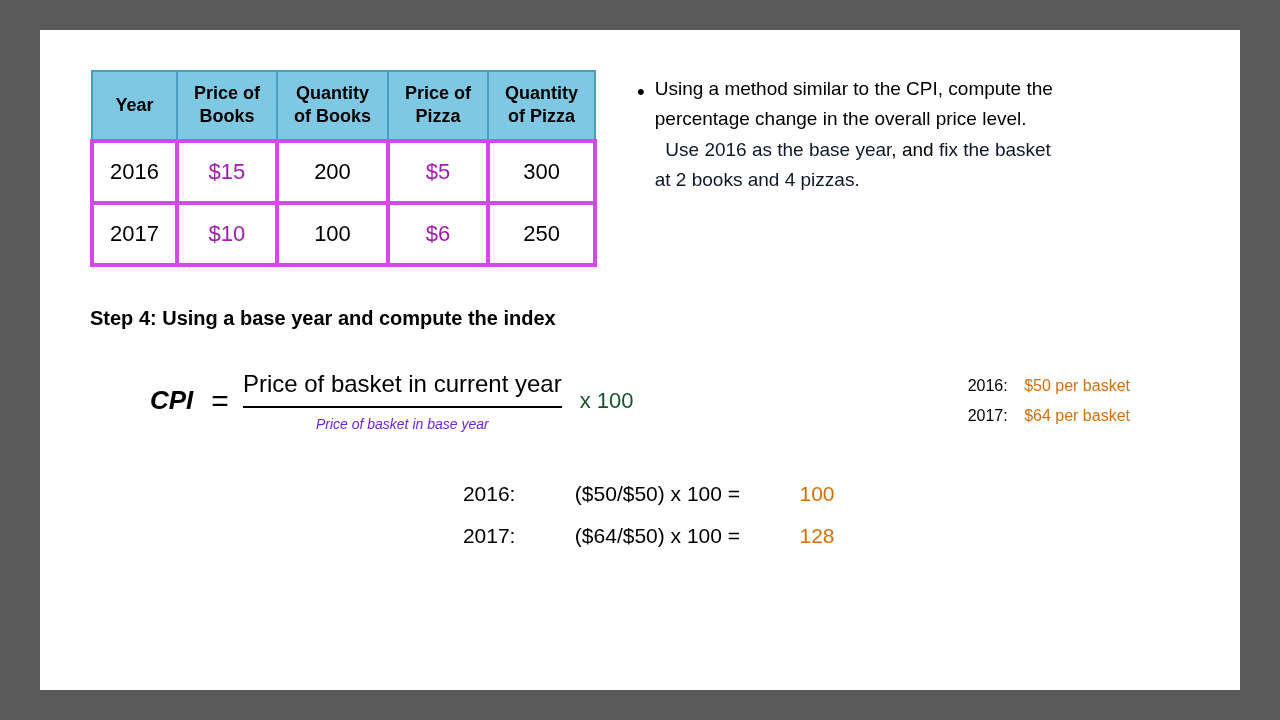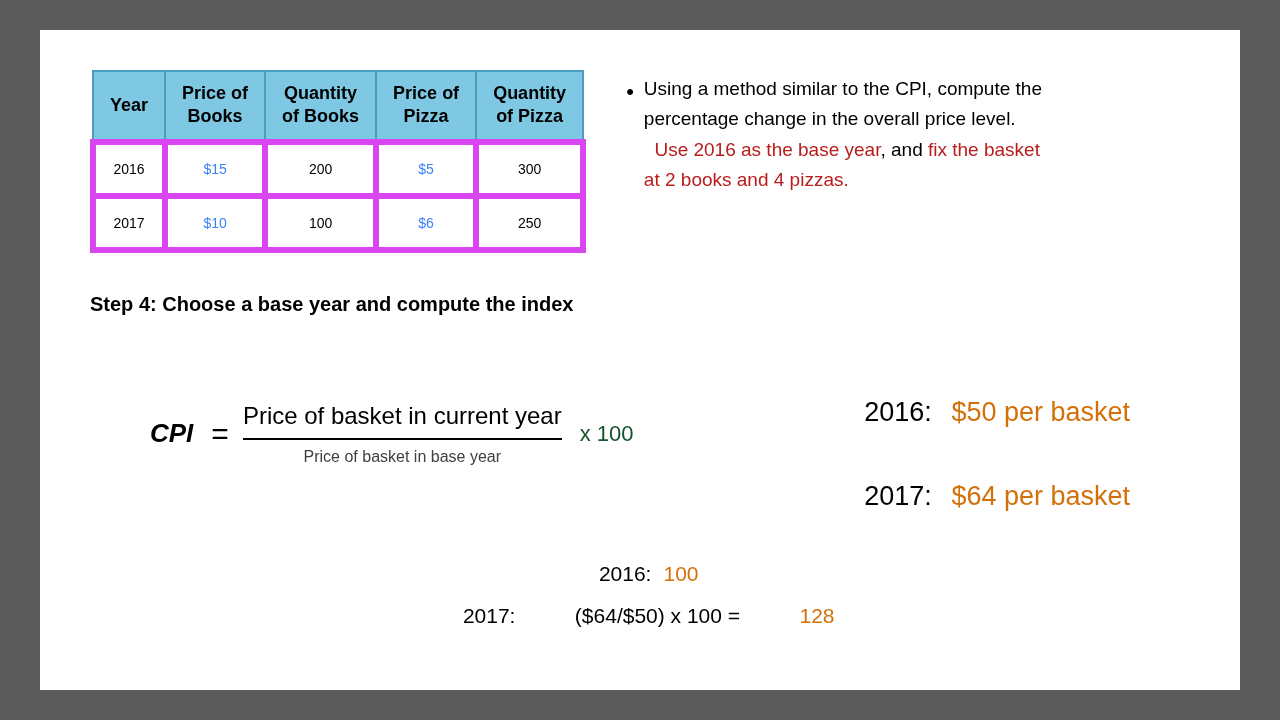--- a/index.html
+++ b/index.html
@@ -44,43 +44,43 @@
       border: 2px solid #4a9dbf;
       padding: 10px 16px;
       text-align: center;
       font-size: 18px;
       font-weight: bold;
       color: #000;
       line-height: 1.3;
     }
 
     .data-table td {
-      border: 6px solid #d946ef;
+      border: 4px solid #d946ef;
       padding: 16px 16px;
       text-align: center;
-      font-size: 14px;
+      font-size: 22px;
       color: #000;
     }
 
     .data-table td.price {
-      color: #3b82f6;
+      color: #a21caf;
       font-weight: normal;
     }
 
     
     .description {
       font-size: 19px;
       line-height: 1.6;
       color: #000;
       max-width: 420px;
       padding-top: 4px;
     }
 
     .description .highlight {
-      color: #b91c1c;
+      color: #0f172a;
     }
 
     .description .bullet-point {
       display: flex;
       gap: 10px;
     }
 
     .description .bullet-dot {
       font-size: 22px;
       margin-top: 0px;
@@ -128,43 +128,43 @@
       padding-bottom: 4px;
     }
 
     .fraction-line {
       width: 100%;
       height: 2px;
       background: #000;
     }
 
     .fraction-denominator {
-      font-size: 16px;
-      color: #404040;
+      font-size: 14px;
+      color: #6d28d9;
       padding-top: 4px;
+      font-style: italic;
     }
 
     .times-100 {
       font-size: 22px;
       color: #14532d;
       margin-left: 18px;
     }
 
     .basket-prices {
       margin-left: auto;
       display: flex;
       flex-direction: column;
       gap: 12px;
       padding-right: 60px;
     }
 
     .basket-price-row {
-      font-size: 27px;
-      color: #000;
-      margin-top: 41px;
+      font-size: 16px;
+      color: #000;
     }
 
     .basket-price-row .year-label {
       color: #000;
       margin-right: 12px;
     }
 
     .basket-price-row .price-val {
       color: #d4700a;
     }
@@ -250,21 +250,21 @@
         <span class="bullet-dot">•</span>
         <span>
           <span>Using a method similar to the CPI, compute the percentage change in the overall price level.</span>
           &nbsp;&nbsp;<span class="highlight">Use 2016 as the base year</span><span>, and</span> <span class="highlight">fix the basket at 2 books and 4 pizzas.</span>
         </span>
       </div>
     </div>
 
   </div>
 
-  <div class="step-heading">Step 4: Choose a base year and compute the index</div>
+  <div class="step-heading">Step 4: Using a base year and compute the index</div>
 
   <div class="formula-section">
 
     <div class="formula-wrap">
       <span class="cpi-label">CPI</span>
       <span class="equals-sign">=</span>
 
       <div class="fraction">
         <div class="fraction-numerator">Price of basket in current year</div>
         <div class="fraction-line"></div>
@@ -284,20 +284,21 @@
         <span class="price-val">$64 per basket</span>
       </div>
     </div>
 
   </div>
 
   <div class="calculations-section">
 
     <div class="calc-row">
       <span class="year-lbl">2016:</span>
+      <span class="formula-text">($50/$50) x 100 =</span>
       <span class="result-val">100</span>
     </div>
 
     <div class="calc-row">
       <span class="year-lbl">2017:</span>
       <span class="formula-text">($64/$50) x 100 =</span>
       <span class="result-val">128</span>
     </div>
 
   </div>

